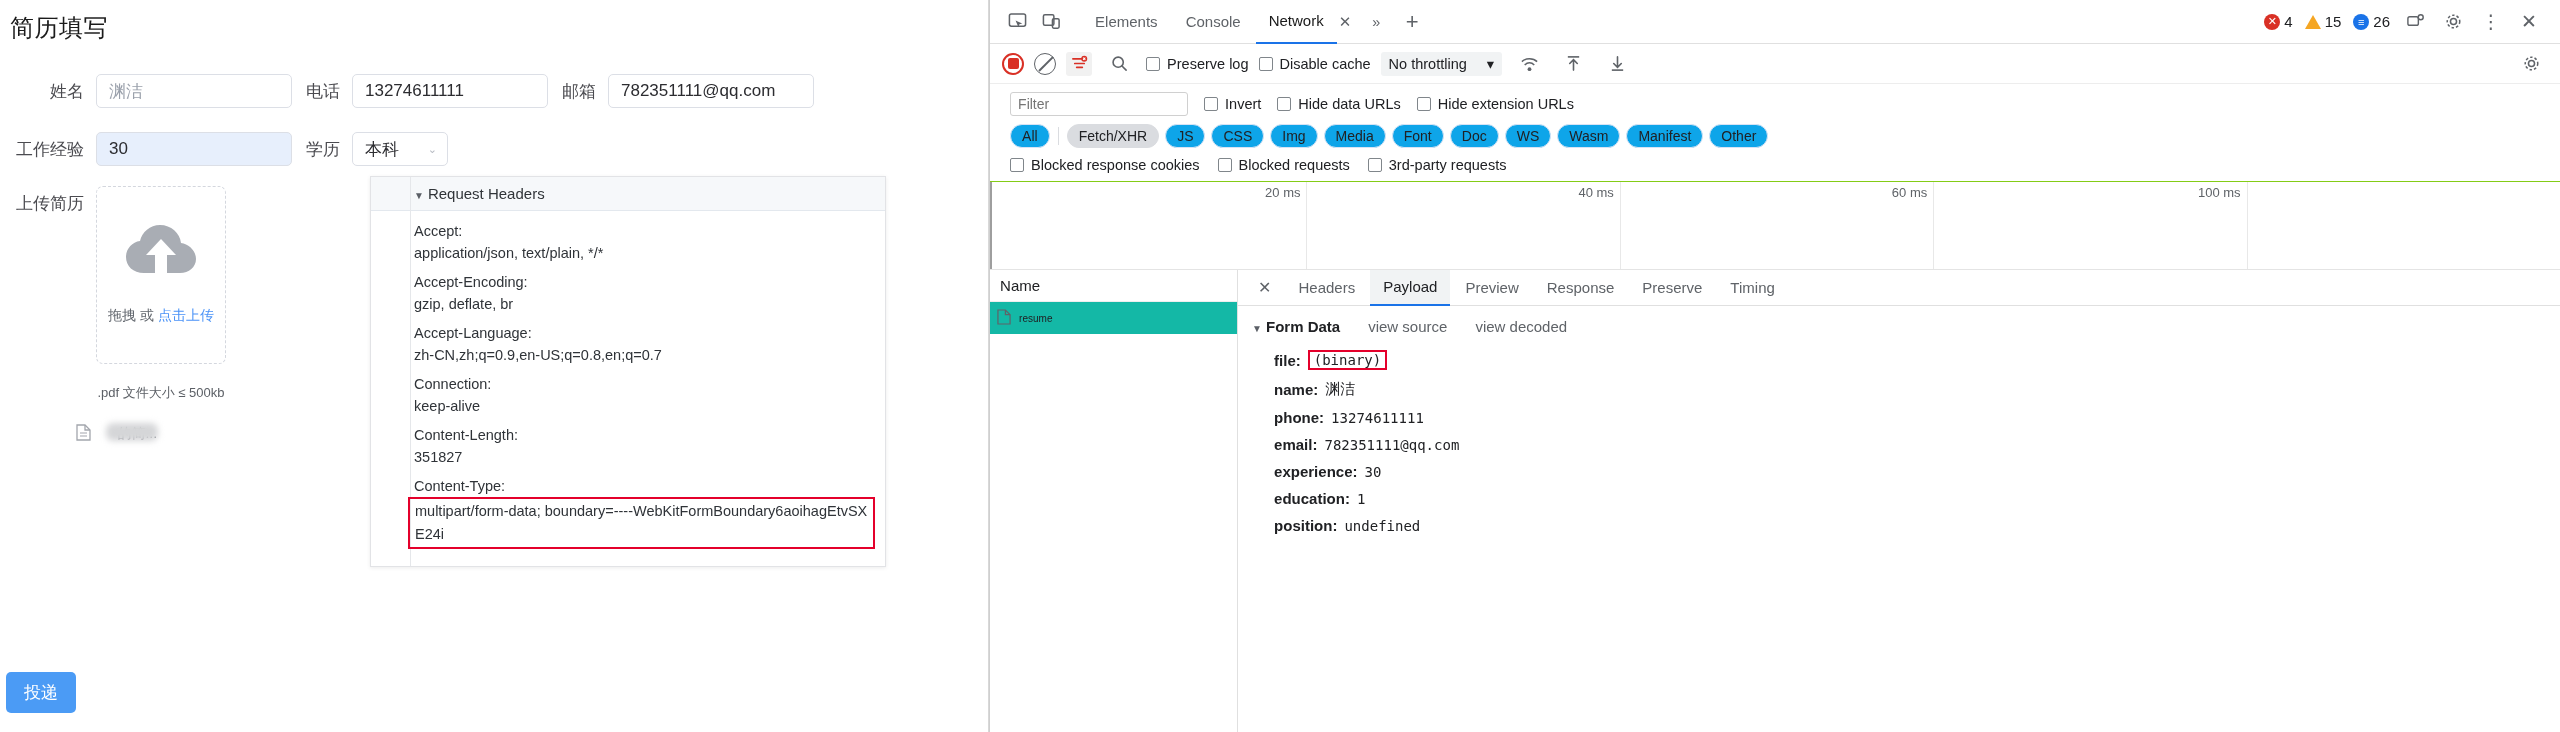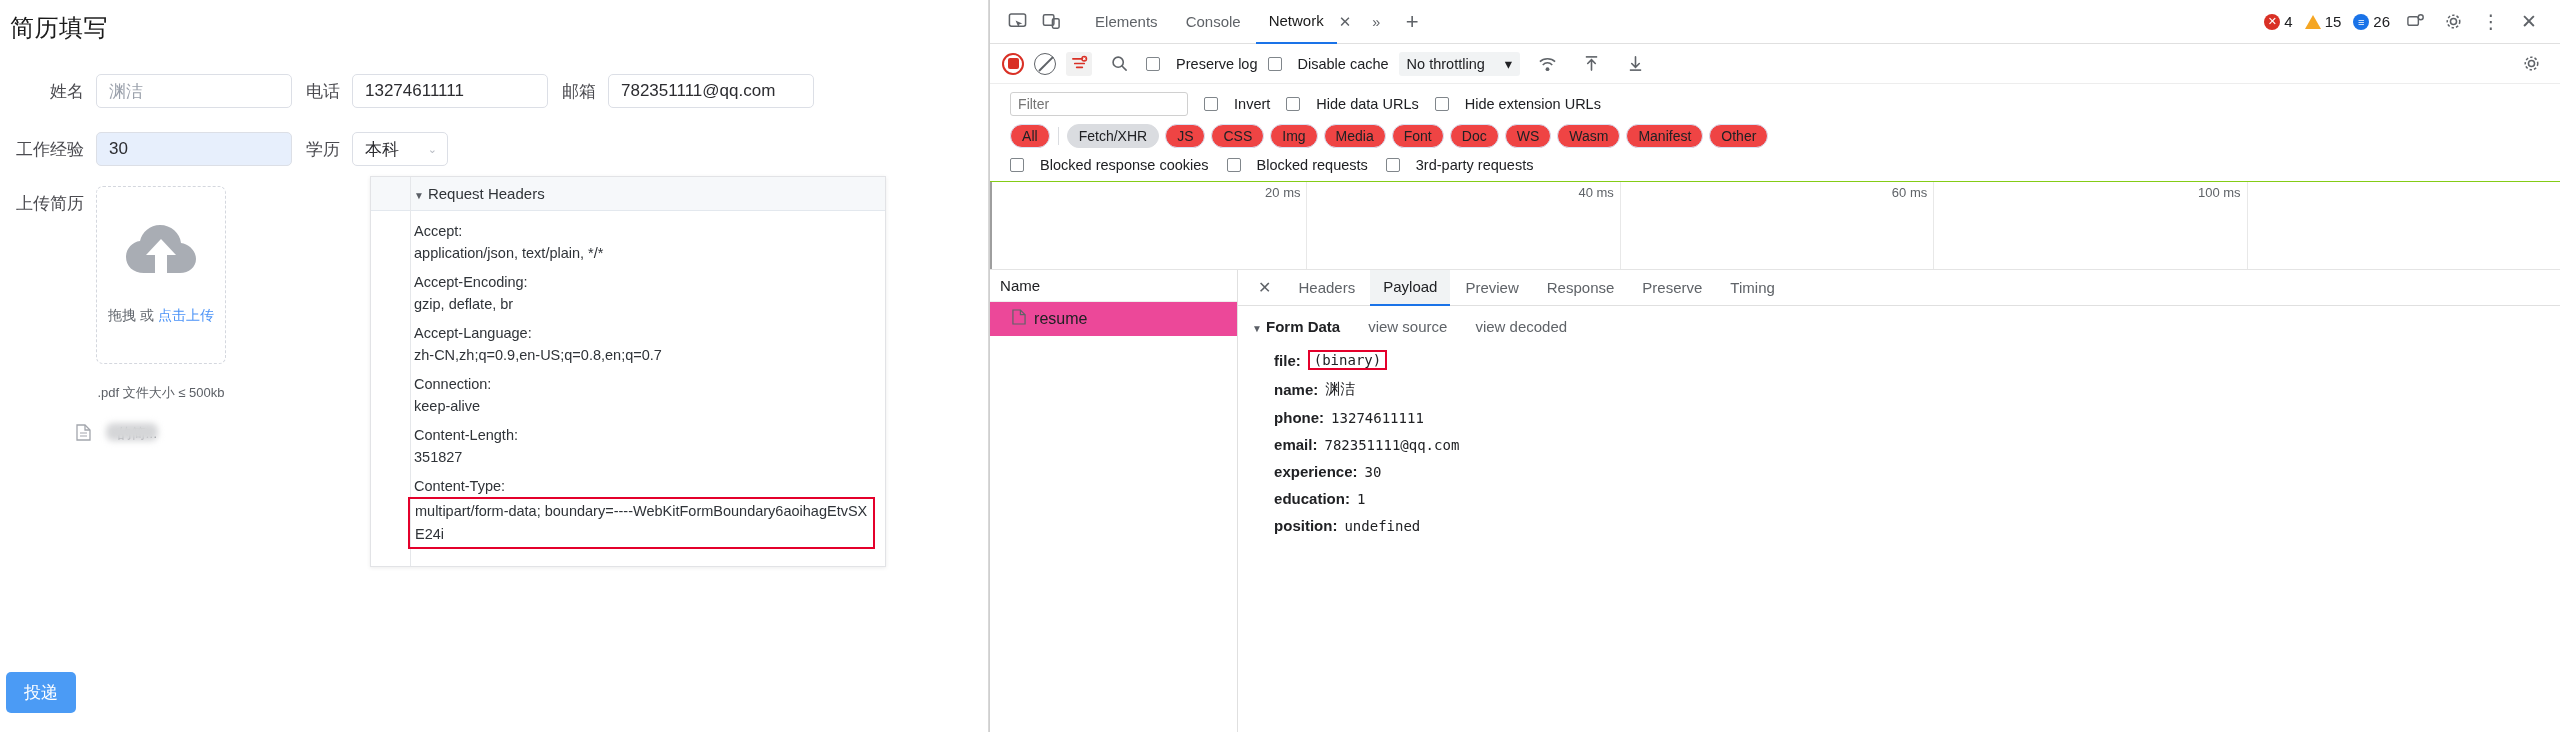--- a/index.html
+++ b/index.html
@@ -136,50 +136,50 @@
 
   .dt-toolbar {
     height: 40px; display: flex; align-items: center; gap: 10px;
     padding: 0 12px; border-bottom: 1px solid #ededed;
   }
   .rec-btn { width: 22px; height: 22px; border-radius: 50%; border: 2px solid #d93025; display:flex;align-items:center;justify-content:center; cursor:pointer;}
   .rec-inner { width: 11px; height: 11px; border-radius: 2px; background: #d93025; }
   .clear-btn { width: 22px; height: 22px; border-radius: 50%; border: 1.8px solid #5f6368; position: relative; cursor: pointer; }
   .clear-btn:after { content: ""; position: absolute; left: 1px; top: 9px; width: 20px; height: 1.8px; background: #5f6368; transform: rotate(-45deg); }
   .filt-btn { width: 26px; height: 24px; display:flex;align-items:center;justify-content:center; background: #f1f1f1; border-radius: 3px; cursor: pointer;}
-  .cb { display: flex; align-items: center; gap: 16px; cursor: pointer; }
+  .cb { display: flex; align-items: center; gap: 7px; cursor: pointer; }
   .cbox { width: 14px; height: 14px; border: 1.4px solid #80868b; border-radius: 2px; background: #fff; }
   .throttle { background: #f1f3f4; border-radius: 3px; padding: 4px 8px; display: flex; align-items: center; gap: 20px; cursor: pointer; }
   .tool-gear { margin-left: auto; }
 
   .dt-filters { padding: 8px 12px 0 20px; border-bottom: 1px solid #84cc16; }
   .fl-row1 { display: flex; align-items: center; gap: 16px; }
   .filter-input {
     width: 178px; height: 24px; border: 1px solid #d0d0d0; border-radius: 3px;
     background: #fff; font-size: 14px; color: #9aa0a6; padding: 0 7px;
     font-family: "Liberation Sans", sans-serif;
   }
   .fl-row2 { display: flex; align-items: center; gap: 6px; margin-top: 8px; }
   .chip {
     border: 1px solid #d7e3f5; border-radius: 13px; padding: 3px 11px;
-    font-size: 14px; color: #202124; cursor: pointer; background: #ef4444;
+    font-size: 14px; color: #202124; cursor: pointer; background: #0ea5e9;
   }
   .chip.active { background: #dadce0; border-color: #dadce0; }
   .chip-sep { width: 1px; height: 18px; background: #dadce0; margin: 0 2px; }
   .fl-row3 { display: flex; align-items: center; gap: 18px; margin: 9px 0 8px 0; }
 
   .timeline { height: 88px; display: flex; border-bottom: 1px solid #e4e4e4; position: relative; }
   .tl-left { width: 4px; border-left: 2px solid #9e9e9e; }
   .tl-cell { flex: 1; border-right: 1px solid #e8e8e8; position: relative; }
   .tl-lbl { position: absolute; right: 6px; top: 3px; font-size: 13px; color: #5f6368; }
 
   .dt-split { flex: 1; display: flex; min-height: 0; }
   .req-list { width: 248px; border-right: 1px solid #e0e0e0; }
   .rl-head { padding: 7px 10px; font-size: 15px; color: #202124; border-bottom: 1px solid #eee; }
-  .rl-item { display: flex; align-items: center; gap: 8px; padding: 7px 22px; background: #ec4899; font-size: 16px; cursor: pointer; }
+  .rl-item { display: flex; align-items: center; gap: 8px; padding: 7px 7px; background: #14b8a6; font-size: 10px; cursor: pointer; }
 
   .detail { flex: 1; display: flex; flex-direction: column; min-width: 0; }
   .det-tabs { height: 36px; display: flex; align-items: center; border-bottom: 1px solid #e0e0e0; padding-left: 8px; gap: 2px; }
   .det-close { padding: 0 12px; color: #5f6368; font-size: 16px; cursor: pointer; }
   .det-tab { padding: 0 13px; height: 36px; display: flex; align-items: center; color: #5f6368; font-size: 15px; cursor: pointer; }
   .det-tab.active { color: #202124; background: #f1f3f4; border-bottom: 2px solid #1a73e8; }
   .payload { padding: 12px 0 0 14px; }
   .fd-head { display: flex; align-items: center; gap: 28px; font-size: 15px; }
   .fd-title { font-weight: bold; color: #202124; }
   .fd-link { color: #5f6368; cursor: pointer; }

